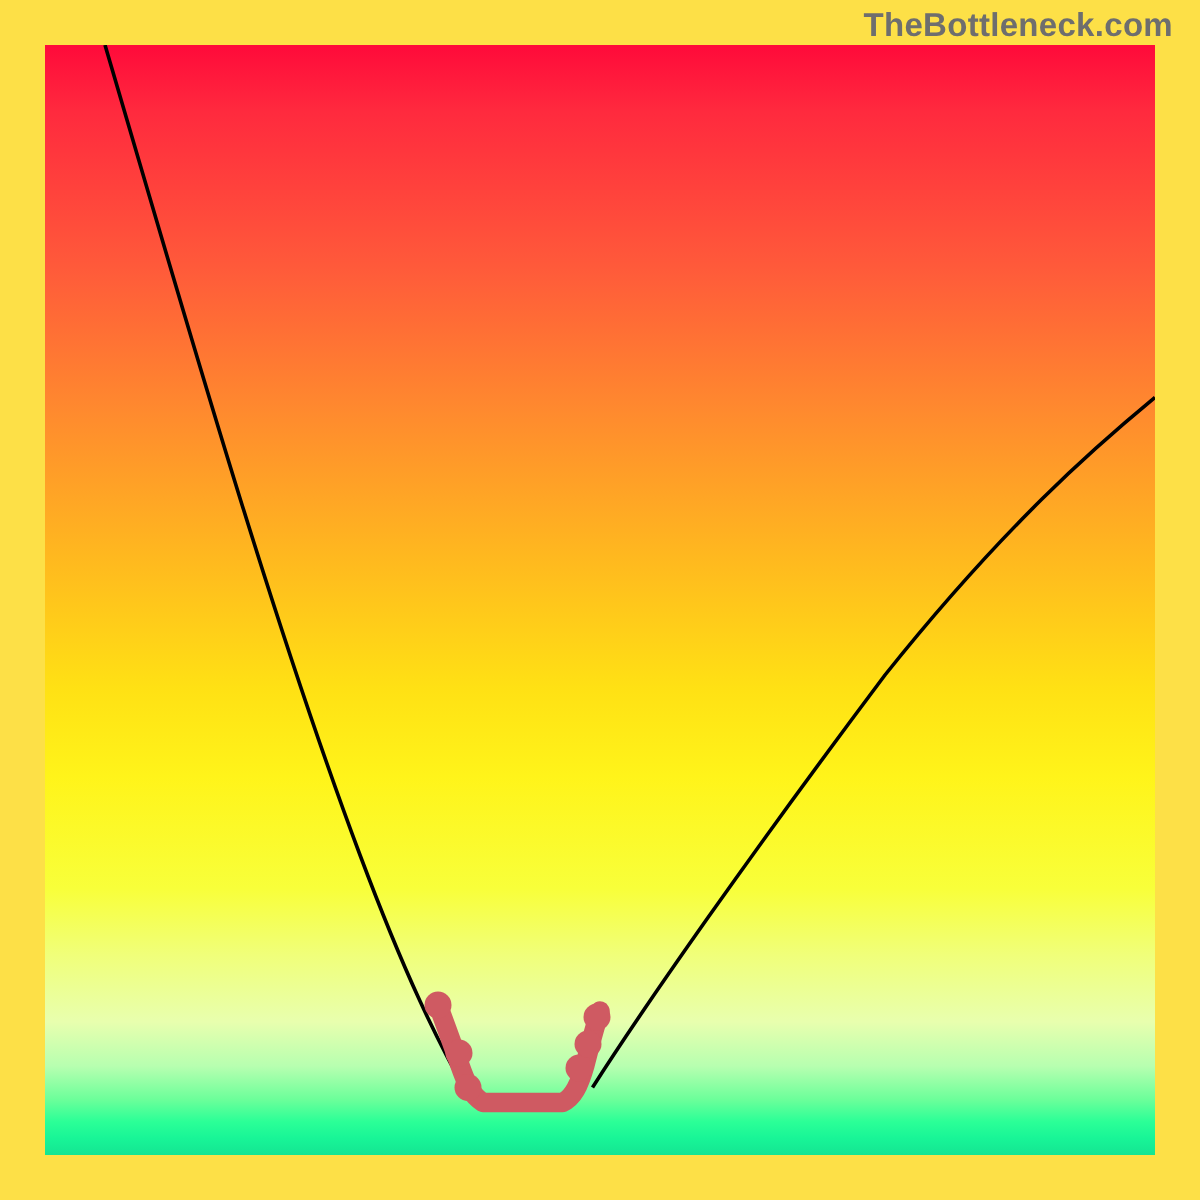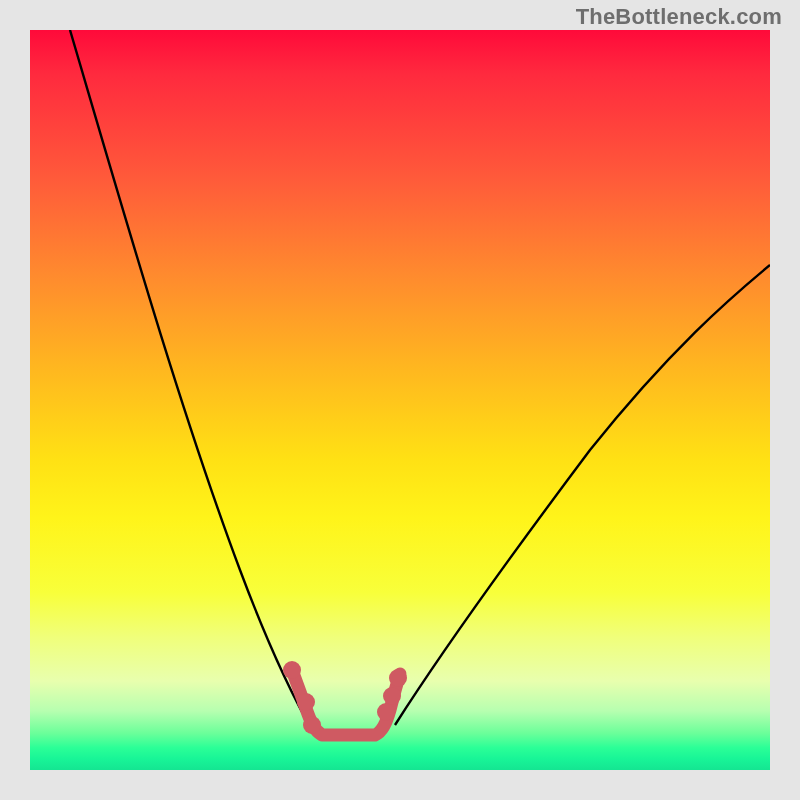--- a/index.html
+++ b/index.html
@@ -8,21 +8,21 @@
     width: 800px;
     height: 800px;
     background: #000;
     overflow: hidden;
     font-family: Arial, Helvetica, sans-serif;
   }
   .stage {
     position: relative;
     width: 800px;
     height: 800px;
-    background: #e5e5e5;
+    background: #fde047;
   }
   .watermark {
     position: absolute;
     top: 4px;
     right: 18px;
     color: #6e6e6e;
     font-size: 22px;
     font-weight: 600;
     letter-spacing: 0.2px;
     z-index: 5;

